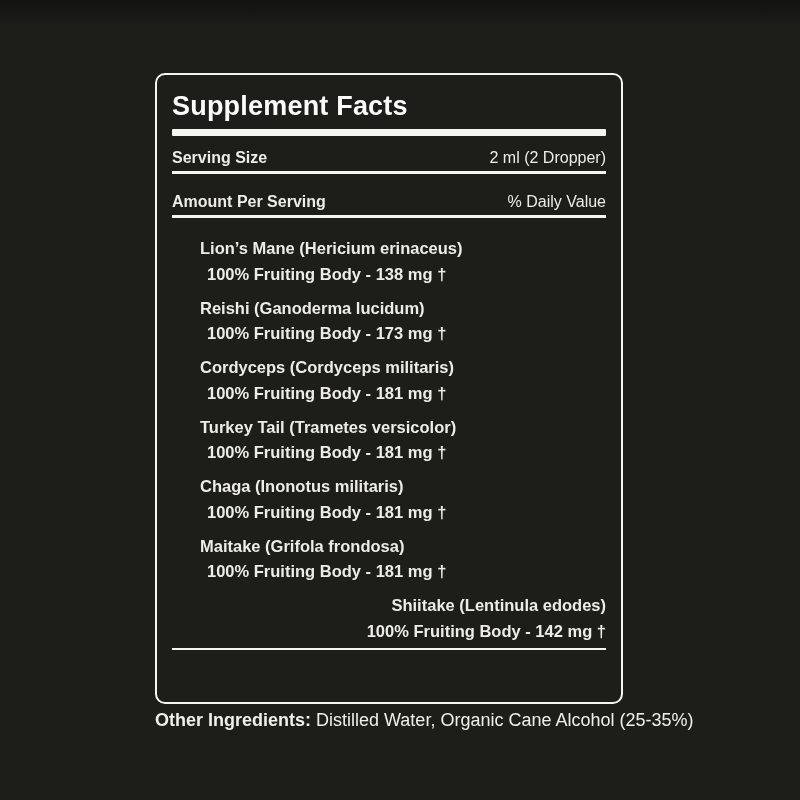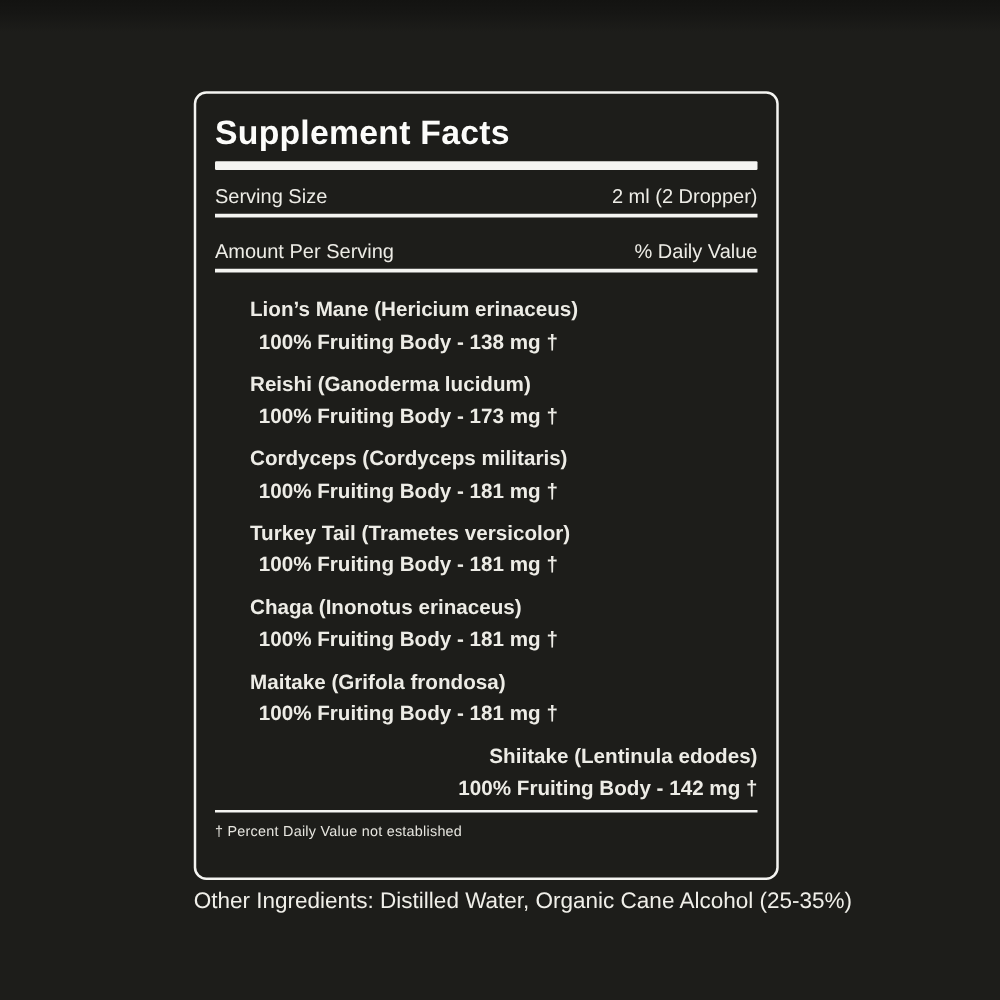--- a/index.html
+++ b/index.html
@@ -44,21 +44,21 @@
     border-radius: 1px;
   }
   .row {
     display: flex;
     justify-content: space-between;
     align-items: baseline;
     font-size: 16px;
     line-height: 25px;
   }
   .rows-serving { margin-top: 9px; }
-  .b { font-weight: normal; }
+  .b { font-weight: bold; }
   .bar-thin {
     height: 3px;
     background: #f4f4f1;
   }
   .bar-thin.after-serving { margin-top: 1px; }
   .row.header-row { margin-top: 15px; }
   .bar-thin.after-header { margin-top: 1px; }
   .ingredients { margin-top: 20px; }
   .ingredient { margin-bottom: 13px; }
   .ingredient:last-child { margin-bottom: 0; text-align: right; }
@@ -136,36 +136,35 @@
       <div class="ing-name">Cordyceps (Cordyceps militaris)</div>
       <div class="ing-amount">100% Fruiting Body - 181 mg †</div>
     </div>
 
     <div class="ingredient">
       <div class="ing-name">Turkey Tail (Trametes versicolor)</div>
       <div class="ing-amount">100% Fruiting Body - 181 mg †</div>
     </div>
 
     <div class="ingredient">
-      <div class="ing-name">Chaga (Inonotus erinaceus)</div>
+      <div class="ing-name">Chaga (Inonotus militaris)</div>
       <div class="ing-amount">100% Fruiting Body - 181 mg †</div>
     </div>
 
     <div class="ingredient">
       <div class="ing-name">Maitake (Grifola frondosa)</div>
       <div class="ing-amount">100% Fruiting Body - 181 mg †</div>
     </div>
 
     <div class="ingredient">
       <div class="ing-name">Shiitake (Lentinula edodes)</div>
       <div class="ing-amount">100% Fruiting Body - 142 mg †</div>
     </div>
   </div>
 
   <div class="bar-thin footer-line"></div>
 
-  <div class="footnote">† Percent Daily Value not established</div>
 
 </div>
 
 <p class="other-ingredients">
   <span class="b">Other Ingredients:</span><span> Distilled Water, Organic Cane Alcohol (25-35%)</span>
 </p>
 
 </body></html>

